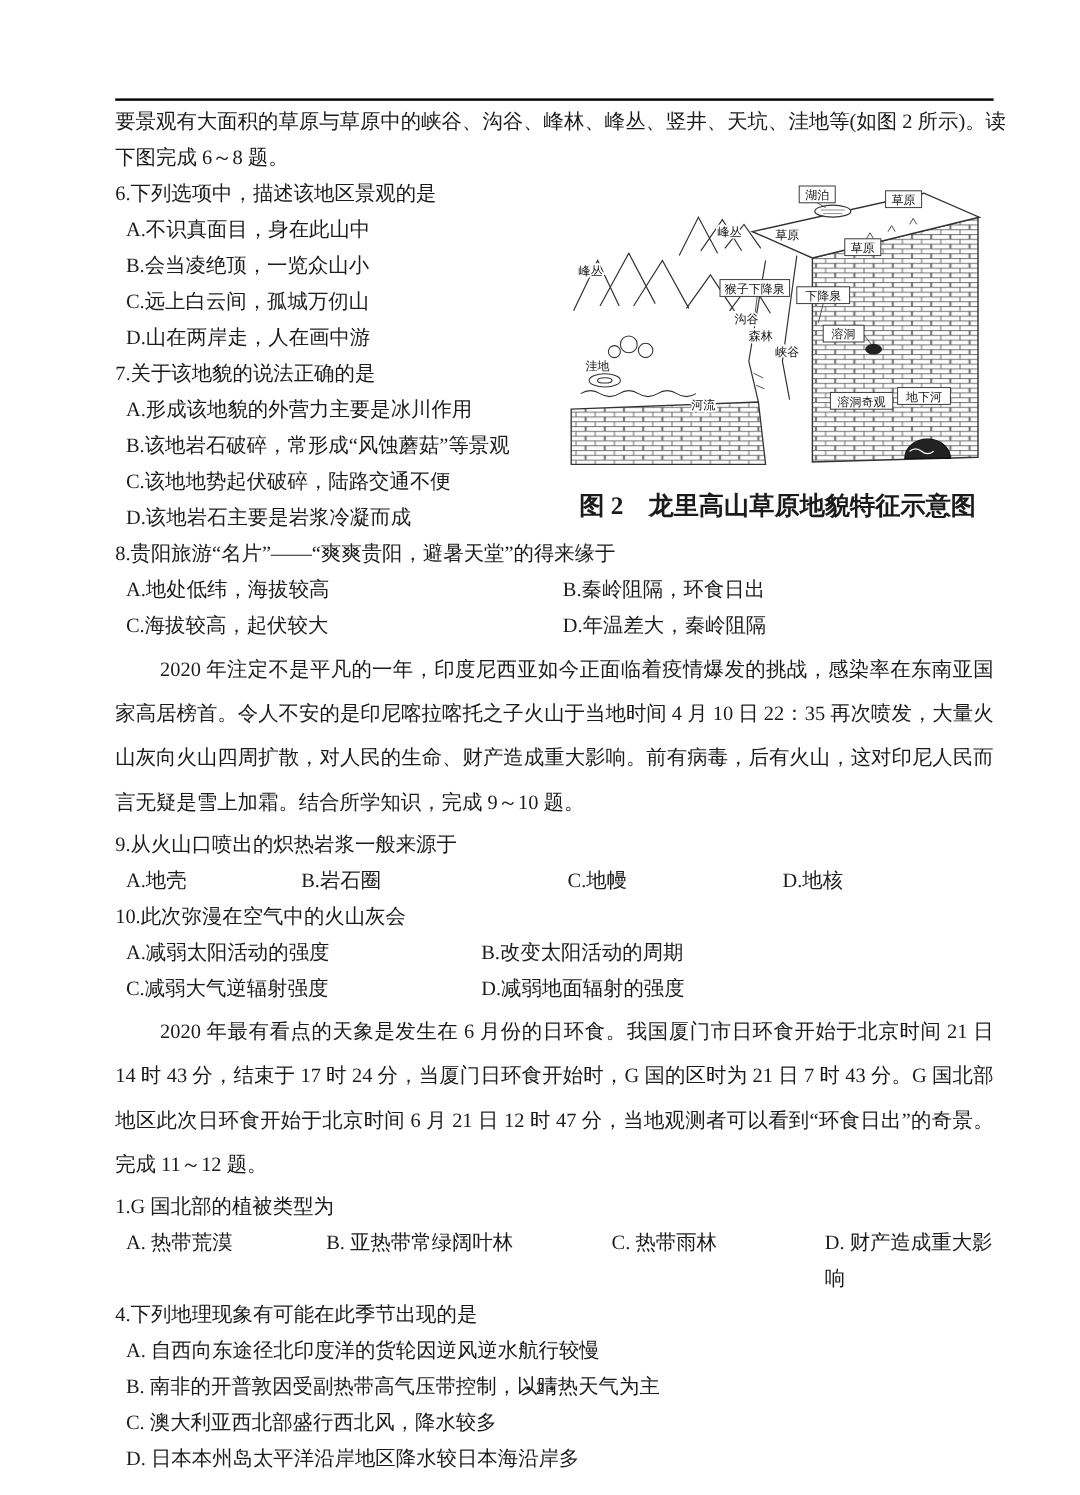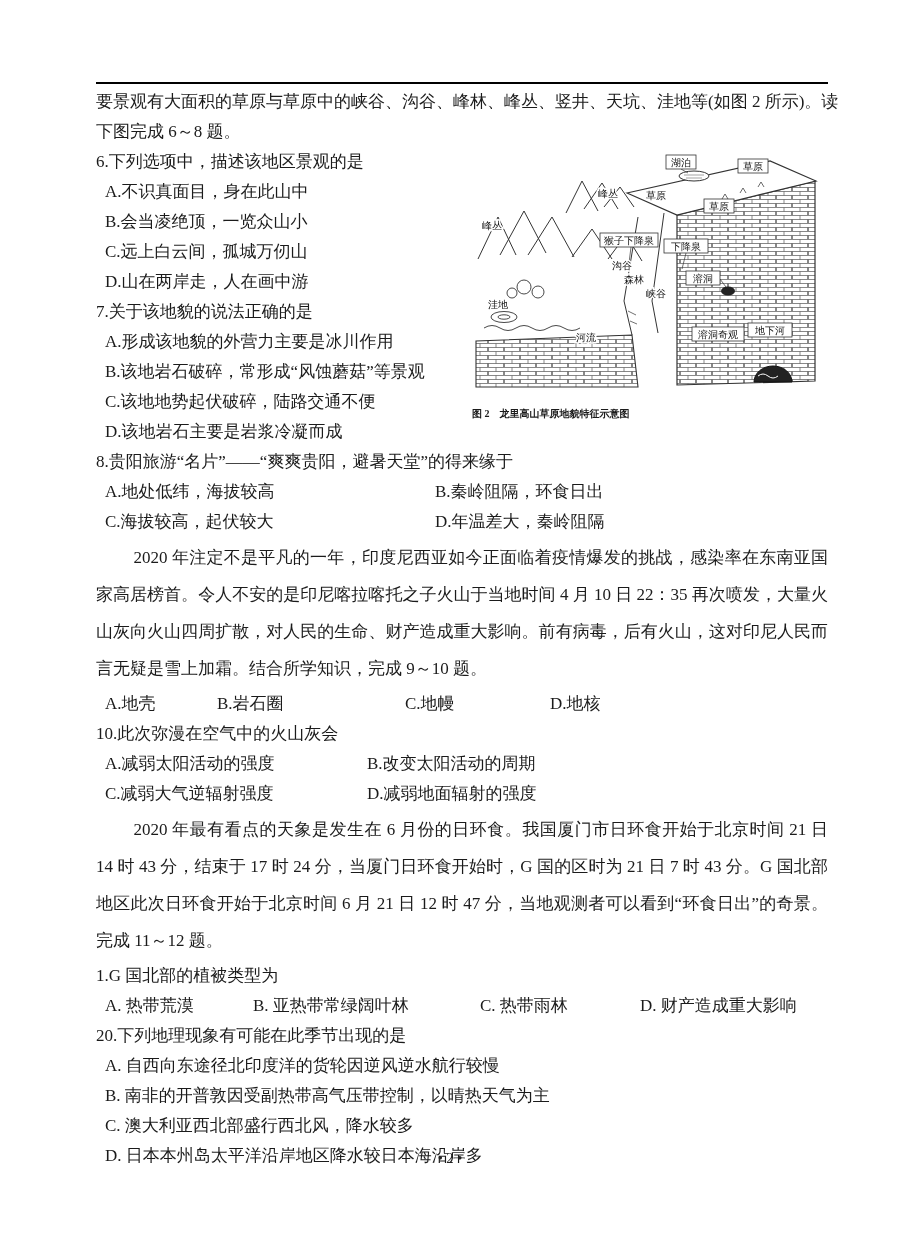--- a/index.html
+++ b/index.html
@@ -28,31 +28,32 @@
     margin: 2px 0;
     line-height: 37px;
     text-indent: 2.2em;
     text-align: justify;
   }
   .optrow {
     display: flex;
     padding-left: 9px;
     line-height: 30px;
     margin: 0;
+    gap: 34px;
   }
   .figure {
     float: right;
     width: 352px;
     margin: 4px 4px 8px 12px;
   }
   .figure svg { display: block; }
   .caption {
-    text-align: left;
+    text-align: center;
     font-weight: bold;
-    font-size: 10px;
+    font-size: 21px;
     margin-top: 4px;
   }
   .footer {
     position: absolute;
     left: 0; right: 0;
     top: 1150px;
     text-align: center;
     font-size: 14.5px;
     color: #222;
   }
@@ -187,20 +188,21 @@
     <span style="width:330px">A.地处低纬，海拔较高</span>
     <span>B.秦岭阻隔，环食日出</span>
   </p>
   <p class="optrow">
     <span style="width:330px">C.海拔较高，起伏较大</span>
     <span>D.年温差大，秦岭阻隔</span>
   </p>
 
   <p class="para">2020 年注定不是平凡的一年，印度尼西亚如今正面临着疫情爆发的挑战，感染率在东南亚国家高居榜首。令人不安的是印尼喀拉喀托之子火山于当地时间 4 月 10 日 22：35 再次喷发，大量火山灰向火山四周扩散，对人民的生命、财产造成重大影响。前有病毒，后有火山，这对印尼人民而言无疑是雪上加霜。结合所学知识，完成 9～10 题。</p>
 
+  <p class="line">9.从火山口喷出的炽热岩浆一般来源于</p>
   <p class="optrow">
     <span style="width:112px">A.地壳</span>
     <span style="width:188px">B.岩石圈</span>
     <span style="width:145px">C.地幔</span>
     <span>D.地核</span>
   </p>
 
   <p class="line">10.此次弥漫在空气中的火山灰会</p>
   <p class="optrow">
     <span style="width:262px">A.减弱太阳活动的强度</span>
@@ -214,21 +216,21 @@
   <p class="para">2020 年最有看点的天象是发生在 6 月份的日环食。我国厦门市日环食开始于北京时间 21 日 14 时 43 分，结束于 17 时 24 分，当厦门日环食开始时，G 国的区时为 21 日 7 时 43 分。G 国北部地区此次日环食开始于北京时间 6 月 21 日 12 时 47 分，当地观测者可以看到“环食日出”的奇景。完成 11～12 题。</p>
 
   <p class="line">1.G 国北部的植被类型为</p>
   <p class="optrow">
     <span style="width:148px">A. 热带荒漠</span>
     <span style="width:227px">B. 亚热带常绿阔叶林</span>
     <span style="width:160px">C. 热带雨林</span>
     <span>D. 财产造成重大影响</span>
   </p>
 
-  <p class="line">20.下列地理现象有可能在此季节出现的是</p>
+  <p class="line">4.下列地理现象有可能在此季节出现的是</p>
   <p class="line opt">A. 自西向东途径北印度洋的货轮因逆风逆水航行较慢</p>
   <p class="line opt">B. 南非的开普敦因受副热带高气压带控制，以晴热天气为主</p>
   <p class="line opt">C. 澳大利亚西北部盛行西北风，降水较多</p>
   <p class="line opt">D. 日本本州岛太平洋沿岸地区降水较日本海沿岸多</p>
 
   <div class="footer">• 2 •</div>
 
 </div>
 
 </body></html>

